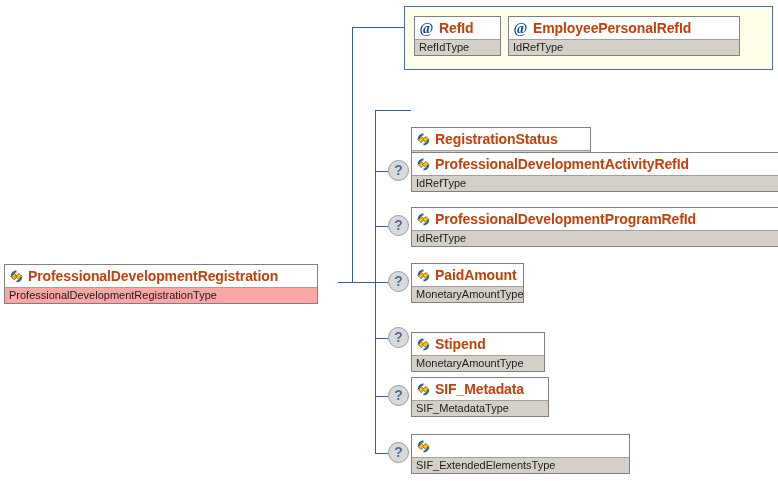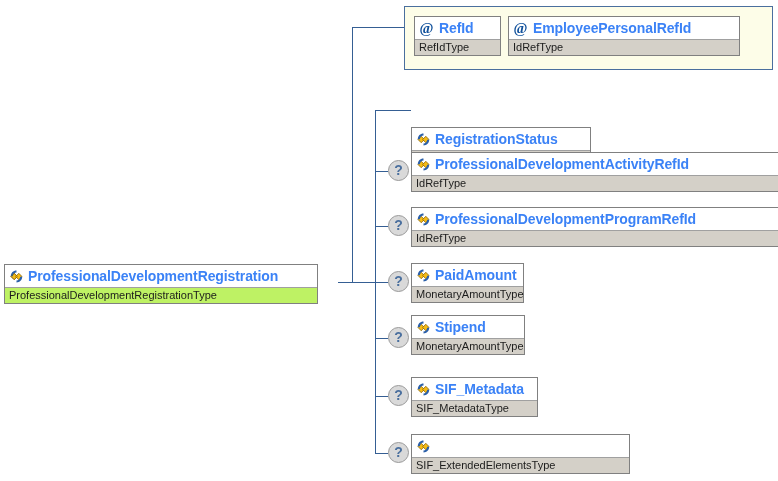--- a/index.html
+++ b/index.html
@@ -39,42 +39,42 @@
     align-items: center;
     background: #ffffff;
     height: 22px;
     padding: 0 5px 0 4px;
     box-sizing: border-box;
     white-space: nowrap;
   }
   .node .name-text {
     font-size: 14px;
     font-weight: bold;
-    color: #3b82f6;
+    color: #c2410c;
     letter-spacing: -0.1px;
     line-height: 14px;
   }
   .node .type-row {
     background: #d4d0c8;
     border-top: 1px solid #a0a0a0;
     height: 16px;
     padding: 0 4px;
     box-sizing: border-box;
     display: flex;
     align-items: center;
     white-space: nowrap;
   }
   .node .type-text {
     font-size: 11px;
     color: #1c1c1c;
     line-height: 11px;
   }
 
   
-  .node.root .type-row { background: #bef264; }
+  .node.root .type-row { background: #fca5a5; }
 
   
   .el-icon {
     width: 15px;
     height: 15px;
     margin-right: 4px;
     flex: 0 0 15px;
     display: block;
   }
   
@@ -242,37 +242,37 @@
         <path d="M7.5 13.4 C10.8 13.4 13.2 11.0 13.2 7.7 L11.1 7.7 C11.1 9.8 9.6 11.4 7.5 11.4 Z" fill="#2a5fa8"></path>
       </svg>
       <span class="name-text">PaidAmount</span>
     </div>
     <div class="type-row">
       <span class="type-text">MonetaryAmountType</span>
     </div>
   </div>
 
   <div class="opt" style="left:388px; top:327px;">?</div>
-  <div class="node" style="left:411px; top:315px; width:114px;">
+  <div class="node" style="left:411px; top:332px; width:134px;">
     <div class="name-row">
       <svg class="el-icon" viewBox="0 0 15 15">
         <path d="M2 7.5 L5.2 4.3 L8.4 7.5 L5.2 10.7 Z" fill="#f5bb16" stroke="#8a6508" stroke-width="0.8"></path>
         <path d="M6.6 7.5 L9.8 4.3 L13 7.5 L9.8 10.7 Z" fill="#f5bb16" stroke="#8a6508" stroke-width="0.8"></path>
         <path d="M7.5 1.6 C4.2 1.6 1.8 4.0 1.8 7.3 L3.9 7.3 C3.9 5.2 5.4 3.6 7.5 3.6 Z" fill="#2a5fa8"></path>
         <path d="M7.5 13.4 C10.8 13.4 13.2 11.0 13.2 7.7 L11.1 7.7 C11.1 9.8 9.6 11.4 7.5 11.4 Z" fill="#2a5fa8"></path>
       </svg>
       <span class="name-text">Stipend</span>
     </div>
     <div class="type-row">
       <span class="type-text">MonetaryAmountType</span>
     </div>
   </div>
 
   <div class="opt" style="left:388px; top:385px;">?</div>
-  <div class="node" style="left:411px; top:377px; width:127px;">
+  <div class="node" style="left:411px; top:377px; width:138px;">
     <div class="name-row">
       <svg class="el-icon" viewBox="0 0 15 15">
         <path d="M2 7.5 L5.2 4.3 L8.4 7.5 L5.2 10.7 Z" fill="#f5bb16" stroke="#8a6508" stroke-width="0.8"></path>
         <path d="M6.6 7.5 L9.8 4.3 L13 7.5 L9.8 10.7 Z" fill="#f5bb16" stroke="#8a6508" stroke-width="0.8"></path>
         <path d="M7.5 1.6 C4.2 1.6 1.8 4.0 1.8 7.3 L3.9 7.3 C3.9 5.2 5.4 3.6 7.5 3.6 Z" fill="#2a5fa8"></path>
         <path d="M7.5 13.4 C10.8 13.4 13.2 11.0 13.2 7.7 L11.1 7.7 C11.1 9.8 9.6 11.4 7.5 11.4 Z" fill="#2a5fa8"></path>
       </svg>
       <span class="name-text">SIF_Metadata</span>
     </div>
     <div class="type-row">

